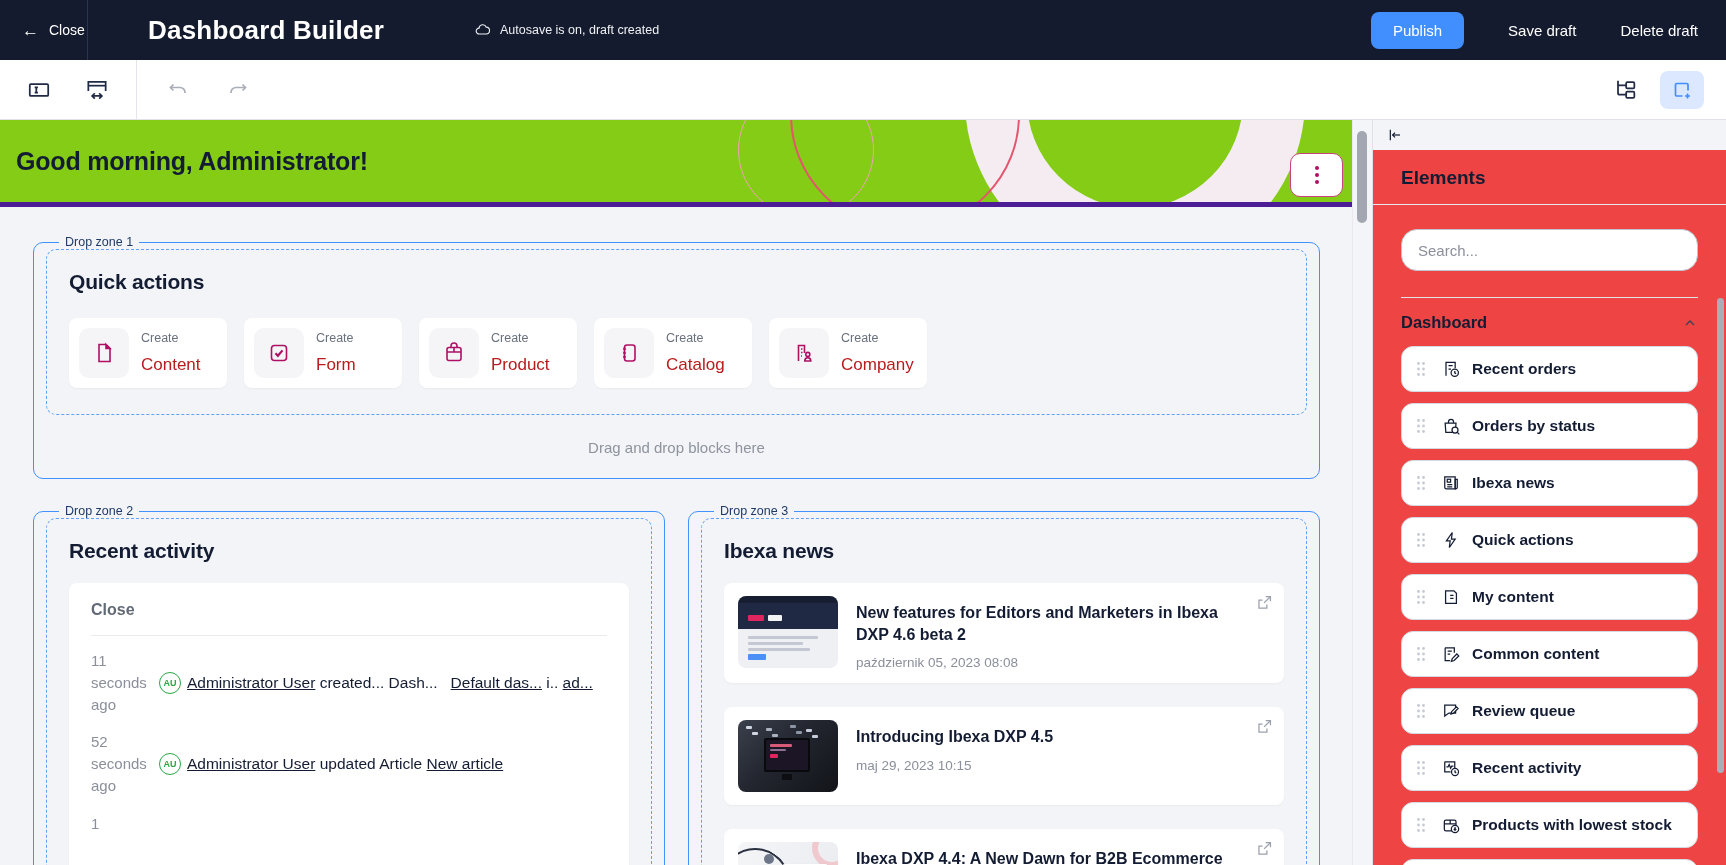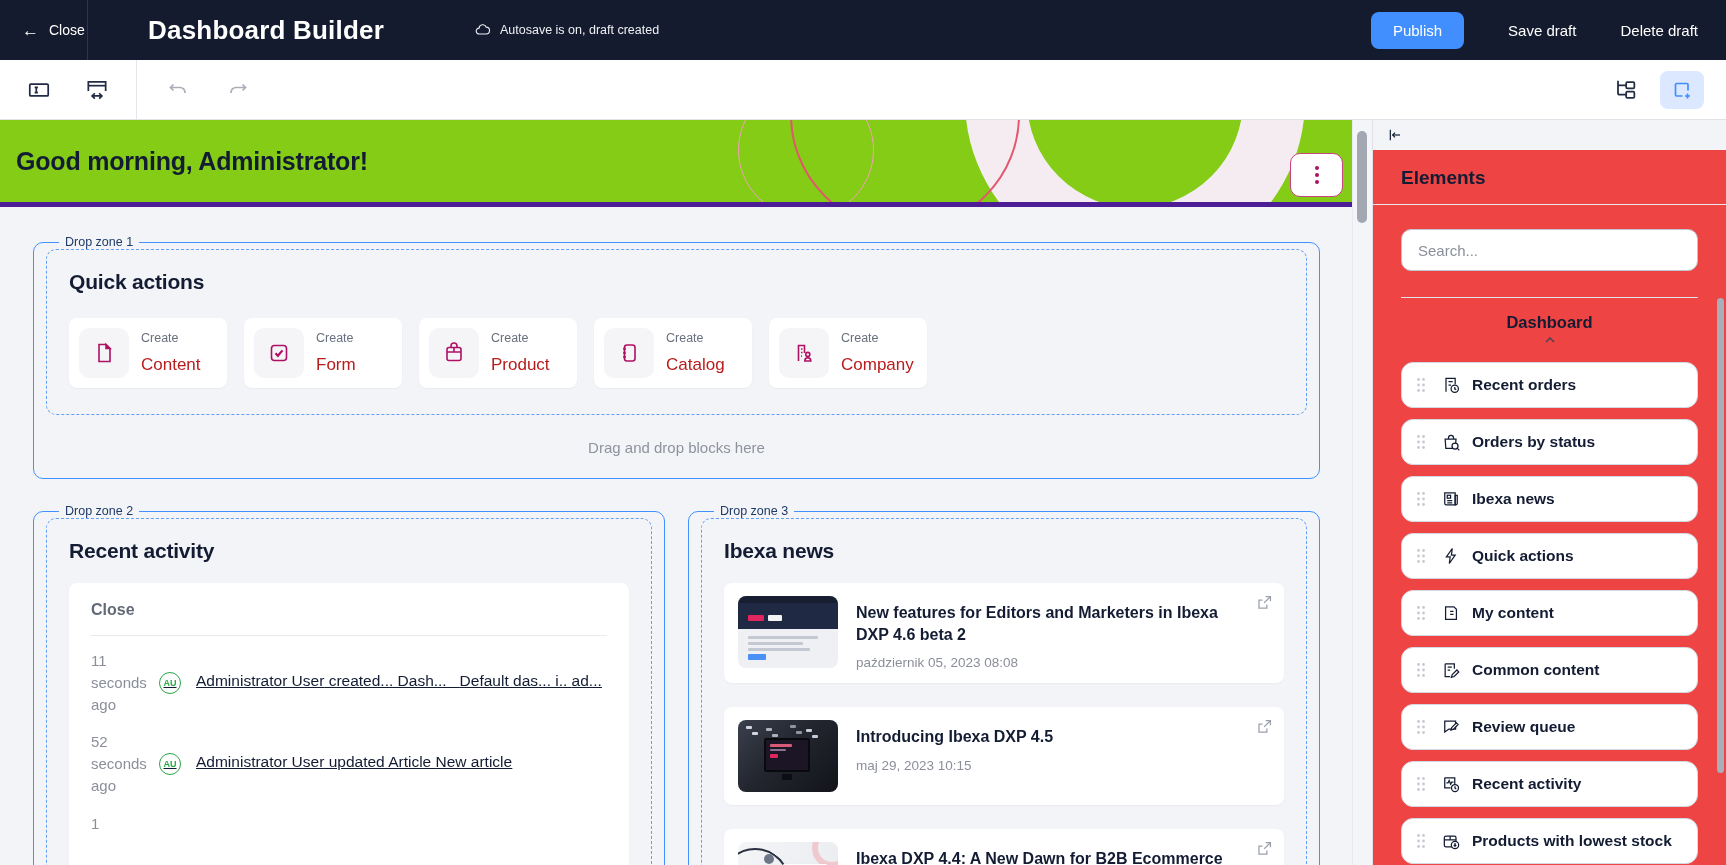--- a/index.html
+++ b/index.html
@@ -83,22 +83,22 @@
   .zone-sm { width:632px; height:590px; }
   .zone-sm .dz-dashed { height:540px; overflow:hidden; }
 
   
   .activity-card { background:#fff; border-radius:8px; margin-top:20px; padding:18px 22px;
     height:420px; box-shadow:0 1px 2px rgba(20,28,50,.04); }
   .activity-day { font-size:16px; font-weight:bold; color:#626a76; }
   .activity-hr { border:none; border-top:1px solid #e8eaee; margin:16px 0 14px 0; }
   .activity-row { display:flex; align-items:center; gap:10px; margin-bottom:16px; }
   .activity-time { width:58px; flex:none; color:#8a8f9a; font-size:15px; line-height:1.45; }
-  .activity-body { display:flex; align-items:flex-start; gap:15px; font-size:15.5px;
-    color:#131c33; white-space:pre-wrap;text-decoration:underline; }
+  .activity-body { display:flex; align-items:center; gap:6px; font-size:15.5px;
+    color:#131c33; white-space:pre-wrap; }
   .avatar { width:22px; height:22px; border-radius:50%; border:1px solid #28a745; color:#28a745;
     font-size:9px; font-weight:bold; display:flex; align-items:center; justify-content:center; flex:none; }
   .act-link { text-decoration:underline; cursor:pointer; }
 
   
   .news-list { margin-top:20px; }
   .news-card { position:relative; background:#fff; border-radius:8px; padding:13px 14px;
     display:flex; gap:18px; margin-bottom:24px; box-shadow:0 1px 2px rgba(20,28,50,.04); }
   .news-thumb { width:100px; height:72px; border-radius:8px; overflow:hidden; position:relative; flex:none; }
   .news-title { font-size:16px; font-weight:bold; color:#131c33; line-height:1.35; max-width:370px;
@@ -137,25 +137,25 @@
     background:#a2a7b1; border-radius:5px; cursor:pointer; }
 
   
   .panel { position:absolute; left:1372px; top:120px; width:354px; height:745px; background:#ef4444;
     border-left:1px solid #dfe1e7; overflow:hidden; }
   .panel-collapse { height:30px; background:#f3f4f8; display:flex; align-items:center; padding-left:14px; }
   .collapse-btn { color:#131c33; cursor:pointer; display:flex; }
   .panel-header { padding:17px 28px 15px 28px; border-bottom:1px solid #e6e8ec; }
   .panel-title { font-size:19px; font-weight:bold; color:#131c33; }
   .panel-body { padding:24px 28px 0 28px; }
-  .search-input { width:100%; height:42px; border:1px solid #bfc4cf; border-radius:10px;
+  .search-input { width:100%; height:42px; border:1px solid #bfc4cf; border-radius:16px;
     padding:0 16px; font-size:15px; font-family:inherit; color:#131c33; outline:none; }
   .search-input::placeholder { color:#8a8f9a; }
   .panel-divider { border:none; border-top:1px solid #e2e4e9; margin:26px 0 0 0; }
-  .section-row { display:flex; align-items:center; justify-content:space-between; margin:15px 0 14px 0;flex-direction:column; }
+  .section-row { display:flex; align-items:center; justify-content:space-between; margin:15px 0 14px 0; }
   .section-label { font-size:16.5px; font-weight:bold; color:#131c33; }
   .chev { color:#3a4356; cursor:pointer; }
   .el-item { height:46px; border:1px solid #d4d8e0; border-radius:12px; display:flex;
     align-items:center; padding:0 14px; margin-bottom:11px; background:#fff; cursor:grab;text-align:center; }
   .drag-dots { color:#c6cad3; margin-right:15px; flex:none; }
   .el-icon { color:#131c33; margin-right:11px; flex:none; }
   .el-label { font-size:15.5px; font-weight:bold; color:#131c33; }
   .panel-scroll { position:absolute; right:2px; top:178px; width:7px; height:475px;
     background:#a9aeb8; border-radius:4px; cursor:pointer; }
 </style>

